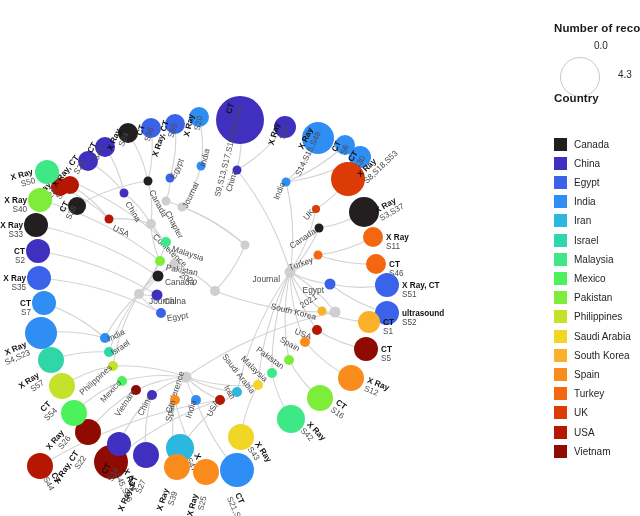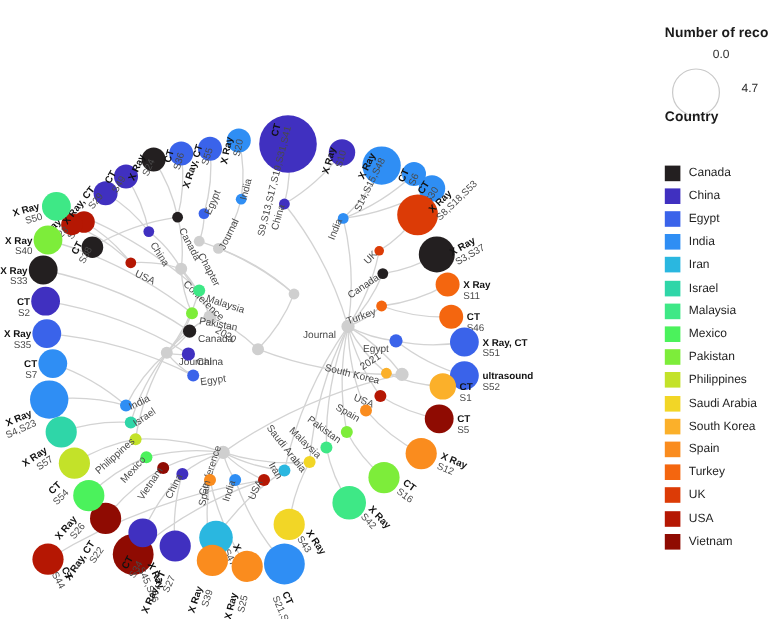--- a/index.html
+++ b/index.html
@@ -551,21 +551,21 @@
   </div>
 
   <div id="legend">
 
     <div class="legend-title" id="legend-size-title">Number of records</div>
 
     <div class="size-val" id="size-val-0">0.0</div>
 
     <div class="size-circle"></div>
 
-    <div class="size-val" id="size-val-1">4.7</div>
+    <div class="size-val" id="size-val-1">4.3</div>
 
     <div class="legend-title" id="legend-country-title">Country</div>
 
     <div id="country-legend-rows">
         <div class="legend-row" style="top: 136px;">
           <span class="legend-swatch" style="background: rgb(35, 31, 32);"></span>
           <span class="legend-label">Canada</span>
         </div>
         <div class="legend-row" style="top: 155.2px;">
           <span class="legend-swatch" style="background: rgb(64, 48, 192);"></span>

